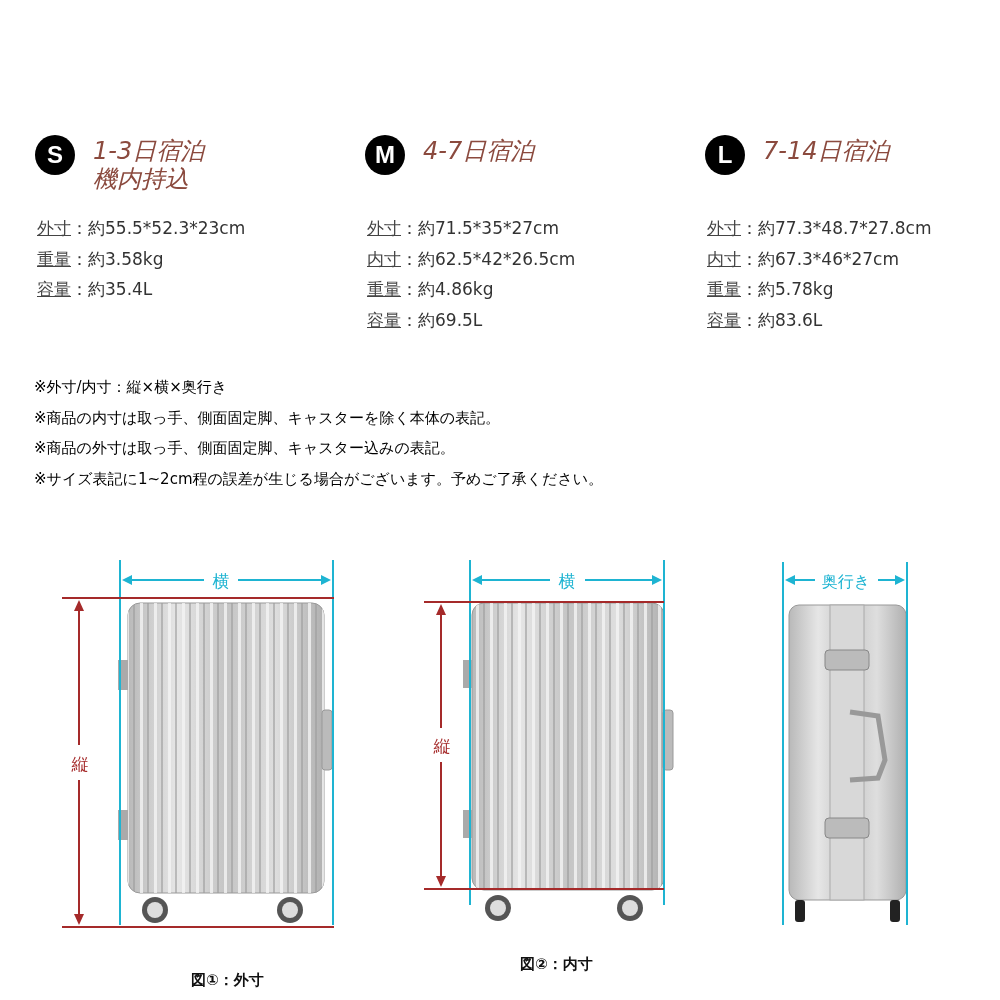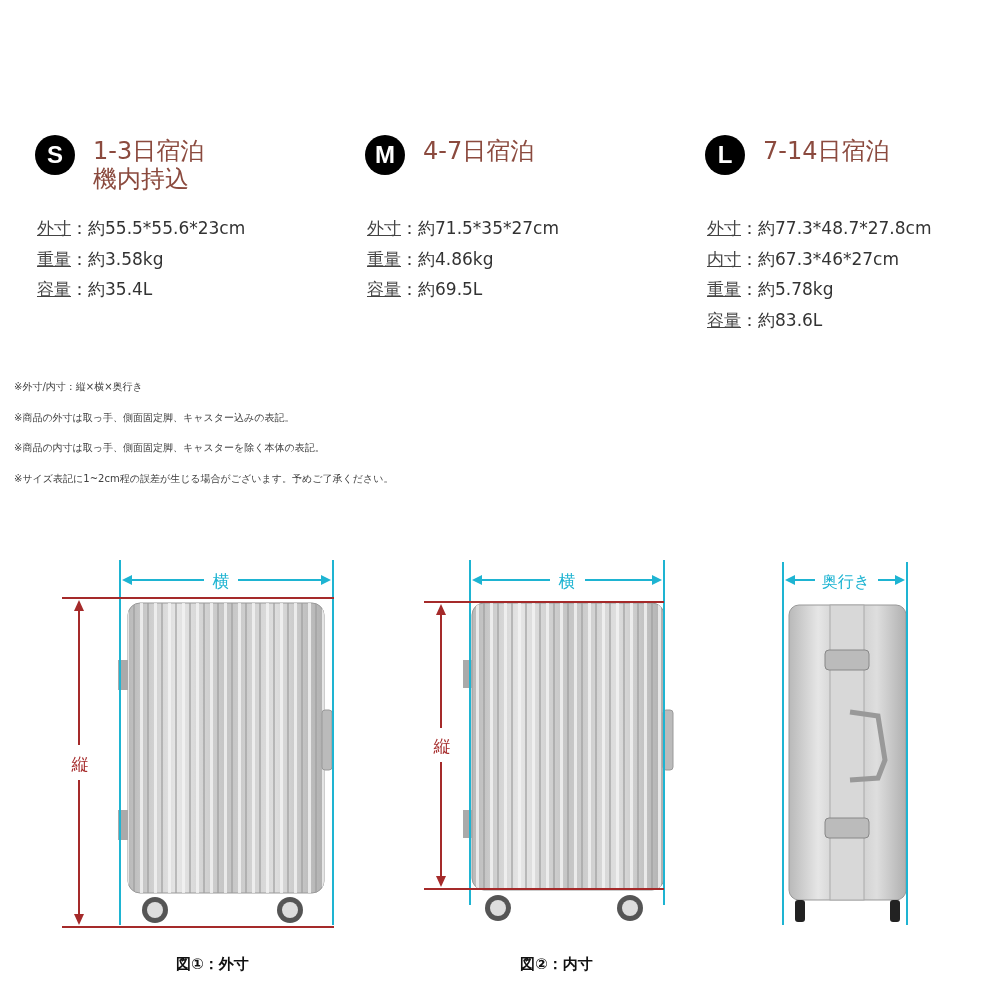--- a/index.html
+++ b/index.html
@@ -3,73 +3,74 @@
 <meta charset="utf-8">
 <style>
   html, body { margin:0; padding:0; background:#fff; }
   body { width:1000px; height:1000px; position:relative; overflow:hidden;
          font-family: "DejaVu Sans", "Liberation Sans", sans-serif; color:#333; }
   .size-block { position:absolute; top:135px; }
   .badge { position:absolute; left:0; top:0; width:40px; height:40px; border-radius:50%;
            background:#000; color:#fff; font-size:24px; font-weight:bold;
            display:flex; align-items:center; justify-content:center;
            font-family:"Liberation Sans", sans-serif; }
-  .title { position:absolute; left:58px; top:2px; color:#8b4a3e; font-size:24px; line-height:28px; white-space:nowrap; }
+  .title { position:absolute; left:58px; top:2px; color:#8b4a3e; font-size:24px; line-height:28px; white-space:nowrap;font-style:italic; }
   .specs { position:absolute; left:2px; top:78px; font-size:17px; line-height:30.5px; color:#333; white-space:nowrap; }
   .spec-row span.lbl { color:#444;text-decoration:underline; }
-  .notes { position:absolute; left:14px; top:372px; font-size:10px; line-height:30.5px; color:#404040; white-space:nowrap; }
+  .notes { position:absolute; left:34px; top:372px; font-size:15px; line-height:30.5px; color:#000000; white-space:nowrap; }
   .fig { position:absolute; }
   .caption { position:absolute; top:955px; font-size:15px; font-weight:bold; color:#111; white-space:nowrap; }
   svg text { font-family:"DejaVu Sans", sans-serif; }
 </style>
 </head>
 <body>
 
 <div class="size-block" style="left:35px;">
   <div class="badge">S</div>
   <div class="title">
     <div>1-3日宿泊</div>
     <div>機内持込</div>
   </div>
   <div class="specs">
-    <div class="spec-row"><span class="lbl">外寸</span><span>：</span><span>約55.5*55.6*23cm</span></div>
+    <div class="spec-row"><span class="lbl">外寸</span><span>：</span><span>約55.5*52.3*23cm</span></div>
     <div class="spec-row"><span class="lbl">重量</span><span>：</span><span>約3.58kg</span></div>
     <div class="spec-row"><span class="lbl">容量</span><span>：</span><span>約35.4L</span></div>
   </div>
 </div>
 
 <div class="size-block" style="left:365px;">
   <div class="badge">M</div>
   <div class="title">
     <div>4-7日宿泊</div>
   </div>
   <div class="specs">
     <div class="spec-row"><span class="lbl">外寸</span><span>：</span><span>約71.5*35*27cm</span></div>
+    <div class="spec-row"><span class="lbl">内寸</span><span>：</span><span>約62.5*42*26.5cm</span></div>
     <div class="spec-row"><span class="lbl">重量</span><span>：</span><span>約4.86kg</span></div>
     <div class="spec-row"><span class="lbl">容量</span><span>：</span><span>約69.5L</span></div>
   </div>
 </div>
 
 <div class="size-block" style="left:705px;">
   <div class="badge">L</div>
   <div class="title">
     <div>7-14日宿泊</div>
   </div>
   <div class="specs">
     <div class="spec-row"><span class="lbl">外寸</span><span>：</span><span>約77.3*48.7*27.8cm</span></div>
     <div class="spec-row"><span class="lbl">内寸</span><span>：</span><span>約67.3*46*27cm</span></div>
     <div class="spec-row"><span class="lbl">重量</span><span>：</span><span>約5.78kg</span></div>
     <div class="spec-row"><span class="lbl">容量</span><span>：</span><span>約83.6L</span></div>
   </div>
 </div>
 
 <div class="notes">
   <div>※外寸/内寸：縦×横×奥行き</div>
+  <div>※商品の内寸は取っ手、側面固定脚、キャスターを除く本体の表記。</div>
   <div>※商品の外寸は取っ手、側面固定脚、キャスター込みの表記。</div>
-  <div>※商品の内寸は取っ手、側面固定脚、キャスターを除く本体の表記。</div>
   <div>※サイズ表記に1~2cm程の誤差が生じる場合がございます。予めご了承ください。</div>
 </div>
 
 <svg class="fig" style="left:0;top:550px;" width="360" height="390" viewBox="0 550 360 390">
   <defs>
     <linearGradient id="body1" x1="0" x2="1" y1="0" y2="0">
       <stop offset="0" stop-color="#b9b9b9"></stop>
         <stop offset="0.25" stop-color="#e6e6e6"></stop>
       <stop offset="0.5" stop-color="#c4c4c4"></stop>
         <stop offset="0.75" stop-color="#dedede"></stop>
@@ -151,14 +152,14 @@
   </g>
   <line x1="783" y1="562" x2="783" y2="925" stroke="#1eb4d2" stroke-width="2"></line>
   <line x1="907" y1="562" x2="907" y2="925" stroke="#1eb4d2" stroke-width="2"></line>
   <line x1="787" y1="580" x2="815" y2="580" stroke="#1eb4d2" stroke-width="2"></line>
   <line x1="878" y1="580" x2="903" y2="580" stroke="#1eb4d2" stroke-width="2"></line>
   <polygon points="785,580 795,575 795,585" fill="#1eb4d2"></polygon>
   <polygon points="905,580 895,575 895,585" fill="#1eb4d2"></polygon>
   <text x="846" y="587" text-anchor="middle" font-size="16" fill="#1eb4d2">奥行き</text>
 </svg>
 
-<div class="caption" style="left:176px;">図①：外寸</div>
+<div class="caption" style="left:191px;margin-top:16px;">図①：外寸</div>
 <div class="caption" style="left:520px;">図②：内寸</div>
 
 </body></html>

